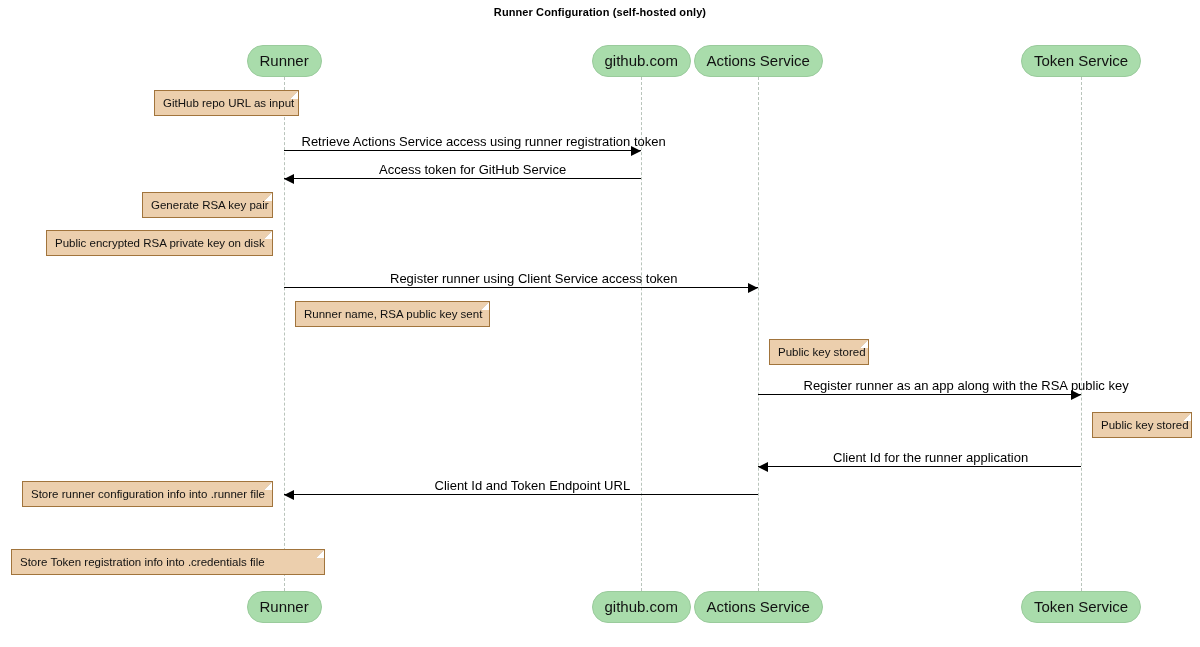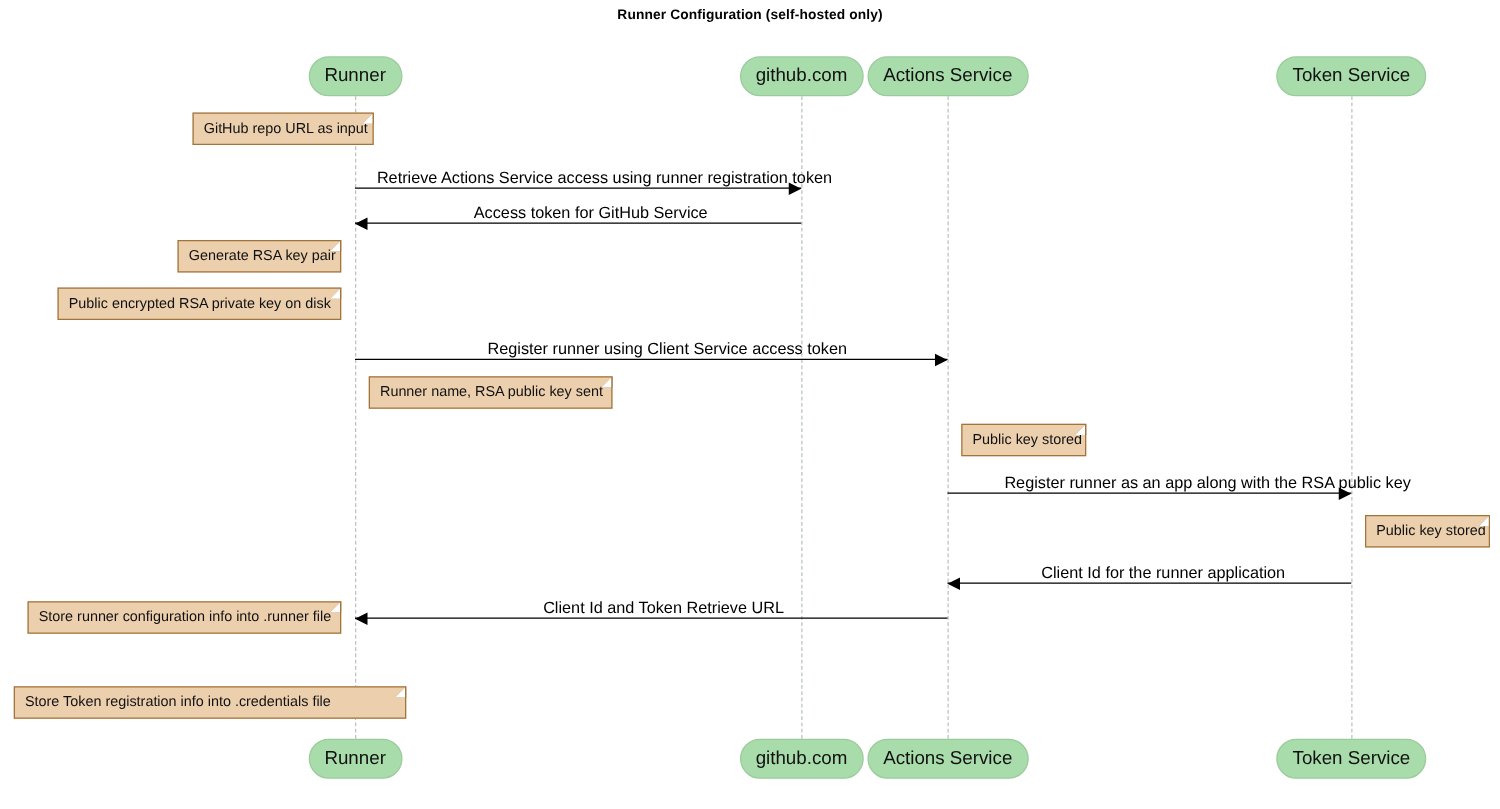--- a/index.html
+++ b/index.html
@@ -141,21 +141,21 @@
       <div class="arrowhead right" style="top: 283px; left: 748px;"></div>
       <div class="msg-label" style="left: 390px; top: 271px; width: 262px;">Register runner using Client Service access token</div>
       <div class="msg" style="left: 758px; top: 394px; width: 323px;"></div>
       <div class="arrowhead right" style="top: 390px; left: 1071px;"></div>
       <div class="msg-label" style="left: 775.5px; top: 378px; width: 288px; margin-left: 28px;">Register runner as an app along with the RSA public key</div>
       <div class="msg" style="left: 758px; top: 466px; width: 323px;"></div>
       <div class="arrowhead left" style="top: 462px; left: 758px;"></div>
       <div class="msg-label" style="left: 833px; top: 450px; width: 173px;">Client Id for the runner application</div>
       <div class="msg" style="left: 284px; top: 494px; width: 474px;"></div>
       <div class="arrowhead left" style="top: 490px; left: 284px;"></div>
-      <div class="msg-label" style="left: 434.5px; top: 478px; width: 173px;">Client Id and Token Retrieve URL</div>
+      <div class="msg-label" style="left: 434.5px; top: 478px; width: 173px;">Client Id and Token Endpoint URL</div>
     </div>
   <div id="notes">
       <div class="note" style="left: 128px; top: 90px; width: 145px; margin-left: 26px;"><span>GitHub repo URL as input</span><span class="fold"></span><span class="fold-inner"></span></div>
       <div class="note" style="left: 142px; top: 192px; width: 131px; text-align: center;"><span>Generate RSA key pair</span><span class="fold"></span><span class="fold-inner"></span></div>
       <div class="note" style="left: 46px; top: 230px; width: 227px;"><span>Public encrypted RSA private key on disk</span><span class="fold"></span><span class="fold-inner"></span></div>
       <div class="note" style="left: 295px; top: 301px; width: 195px;"><span>Runner name, RSA public key sent</span><span class="fold"></span><span class="fold-inner"></span></div>
       <div class="note" style="left: 769px; top: 339px; width: 100px;"><span>Public key stored</span><span class="fold"></span><span class="fold-inner"></span></div>
       <div class="note" style="left: 1092px; top: 412px; width: 100px;"><span>Public key stored</span><span class="fold"></span><span class="fold-inner"></span></div>
       <div class="note" style="left: 22px; top: 481px; width: 251px;"><span>Store runner configuration info into .runner file</span><span class="fold"></span><span class="fold-inner"></span></div>
       <div class="note" style="left: 11px; top: 549px; width: 314px;"><span>Store Token registration info into .credentials file</span><span class="fold"></span><span class="fold-inner"></span></div>

